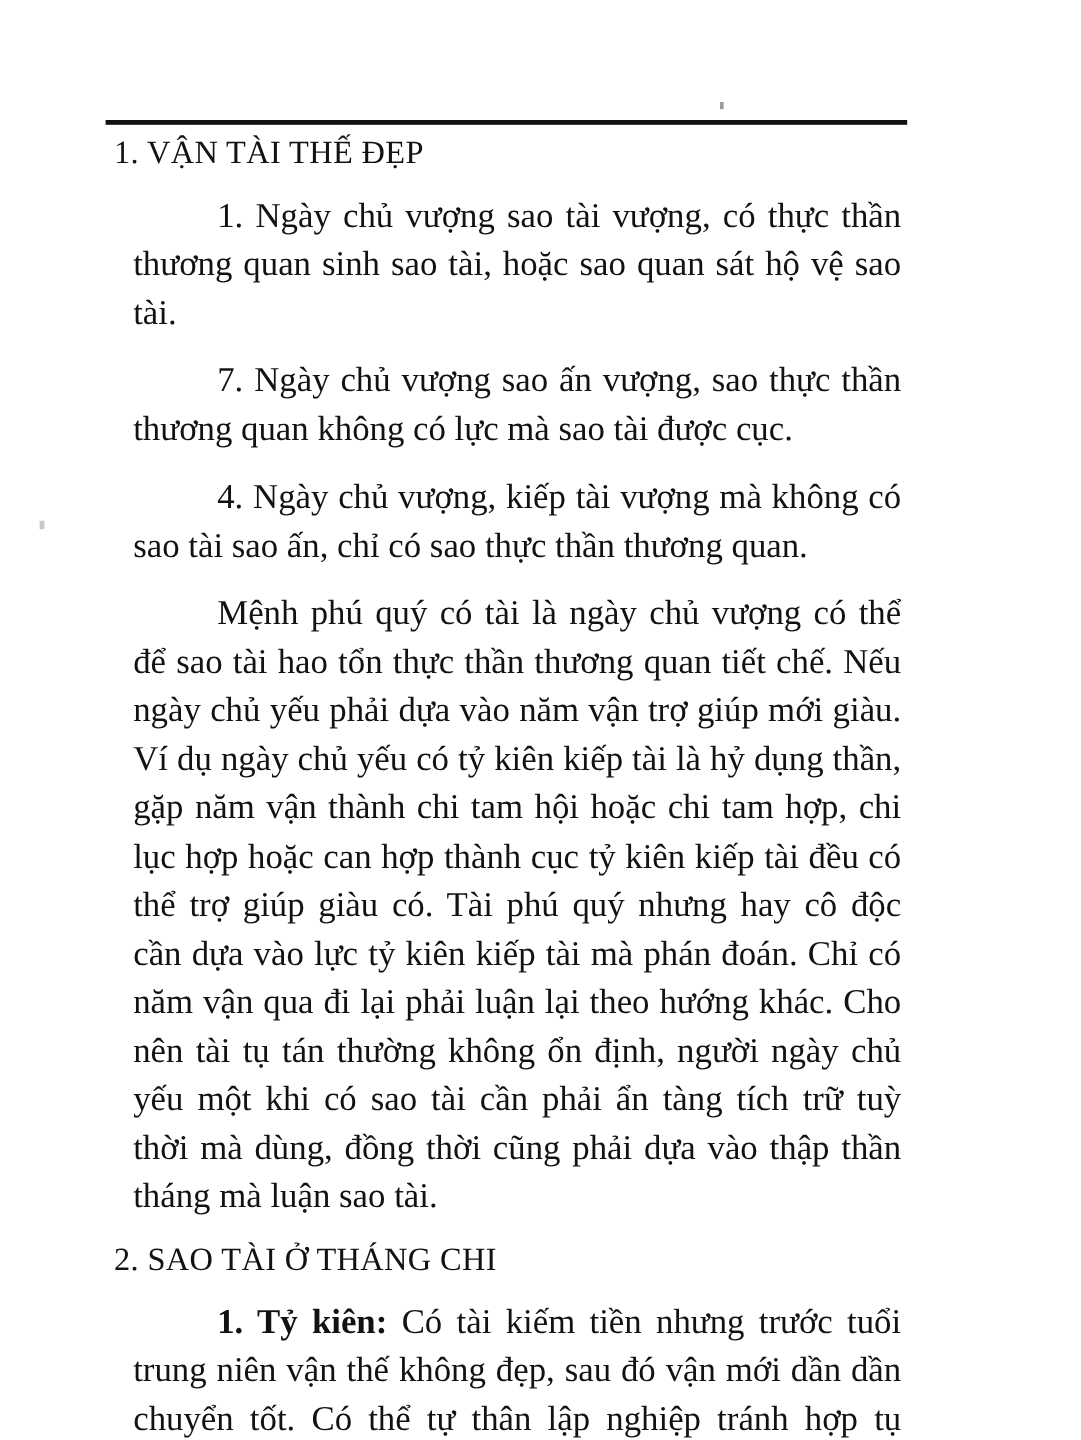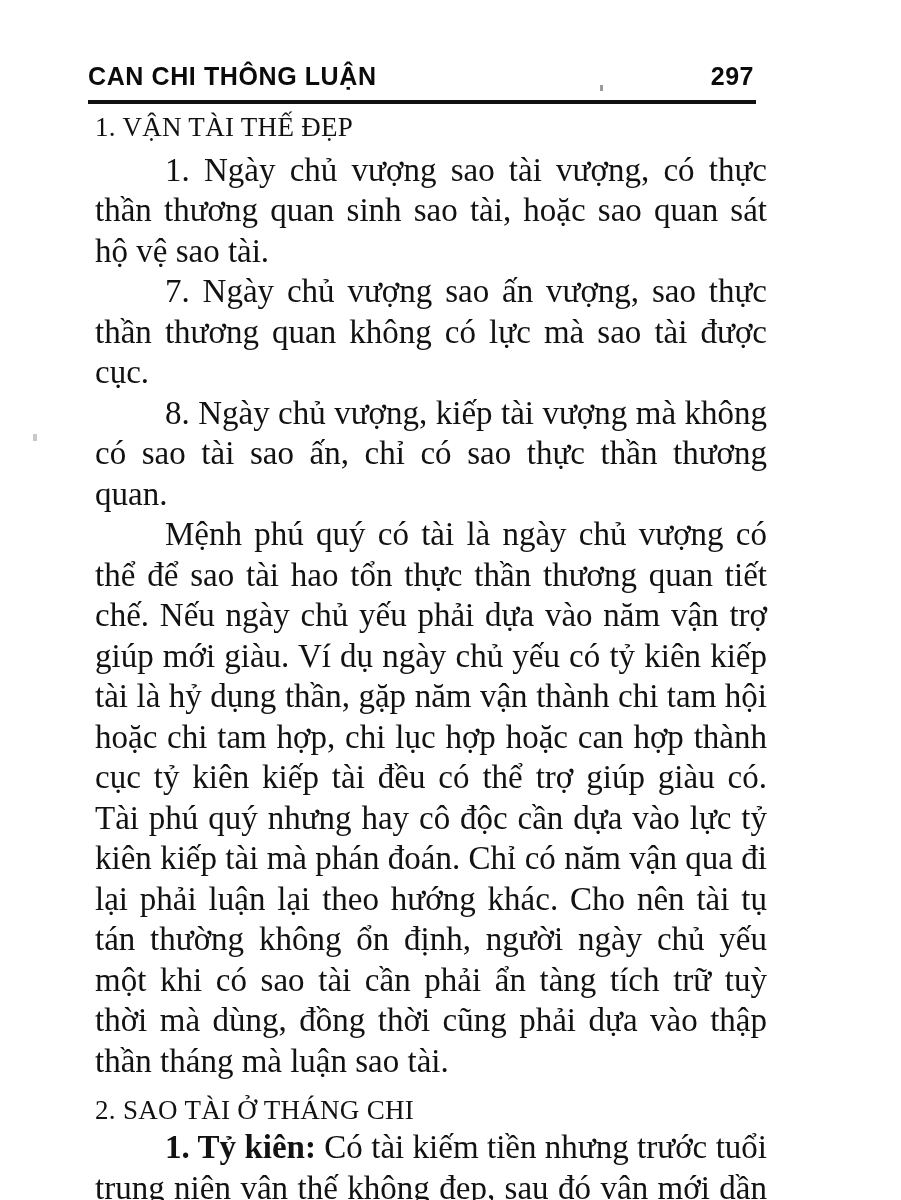--- a/index.html
+++ b/index.html
@@ -101,23 +101,23 @@
     margin: 0 0 6px 0;
     white-space: nowrap;
   }
 
   .sec-heading.second {
     margin-top: 14px;
     margin-bottom: 0;
   }
 
   p.para {
-    font-size: 33px;
+    font-size: 29px;
     line-height: 40.5px;
-    margin: 0;
+    margin: 16px;
     text-align: justify;
     text-justify: inter-word;
     text-indent: 70px;
     -webkit-hyphens: none;
     hyphens: none;
   }
 
   p.para b {
     font-weight: 700;
   }
@@ -128,40 +128,36 @@
     display: inline-block;
     width: 100%;
   }
 </style>
 </head>
 <body>
 
 <div id="page">
 
   <div class="header-block">
-    <div class="header-row">
-      <span class="header-title">CAN CHI THÔNG LUẬN</span>
-      <span class="header-page">297</span>
-    </div>
     <div class="header-rule"></div>
     <div class="header-speck"></div>
   </div>
 
   <div class="margin-speck"></div>
 
   <div class="content">
 
     <h2 class="sec-heading">1. VẬN TÀI THẾ ĐẸP</h2>
 
     <p class="para">1. Ngày chủ vượng sao tài vượng, có thực thần thương quan sinh sao tài, hoặc sao quan sát hộ vệ sao tài.</p>
 
     <p class="para">7. Ngày chủ vượng sao ấn vượng, sao thực thần thương quan không có lực mà sao tài được cục.</p>
 
 
-    <p class="para">8. Ngày chủ vượng, kiếp tài vượng mà không có sao tài sao ấn, chỉ có sao thực thần thương quan.</p>
+    <p class="para">4. Ngày chủ vượng, kiếp tài vượng mà không có sao tài sao ấn, chỉ có sao thực thần thương quan.</p>
 
     <p class="para">Mệnh phú quý có tài là ngày chủ vượng có thể để sao tài hao tổn thực thần thương quan tiết chế. Nếu ngày chủ yếu phải dựa vào năm vận trợ giúp mới giàu. Ví dụ ngày chủ yếu có tỷ kiên kiếp tài là hỷ dụng thần, gặp năm vận thành chi tam hội hoặc chi tam hợp, chi lục hợp hoặc can hợp thành cục tỷ kiên kiếp tài đều có thể trợ giúp giàu có. Tài phú quý nhưng hay cô độc cần dựa vào lực tỷ kiên kiếp tài mà phán đoán. Chỉ có năm vận qua đi lại phải luận lại theo hướng khác. Cho nên tài tụ tán thường không ổn định, người ngày chủ yếu một khi có sao tài cần phải ẩn tàng tích trữ tuỳ thời mà dùng, đồng thời cũng phải dựa vào thập thần tháng mà luận sao tài.</p>
 
     <h2 class="sec-heading second">2. SAO TÀI Ở THÁNG CHI</h2>
 
     <p class="para stretch-last"><b>1. Tỷ kiên:</b><span> Có tài kiếm tiền nhưng trước tuổi trung niên vận thế không đẹp, sau đó vận mới dần dần chuyển tốt. Có thể tự thân lập nghiệp tránh hợp tụ</span></p>
 
   </div>
 </div>
 

